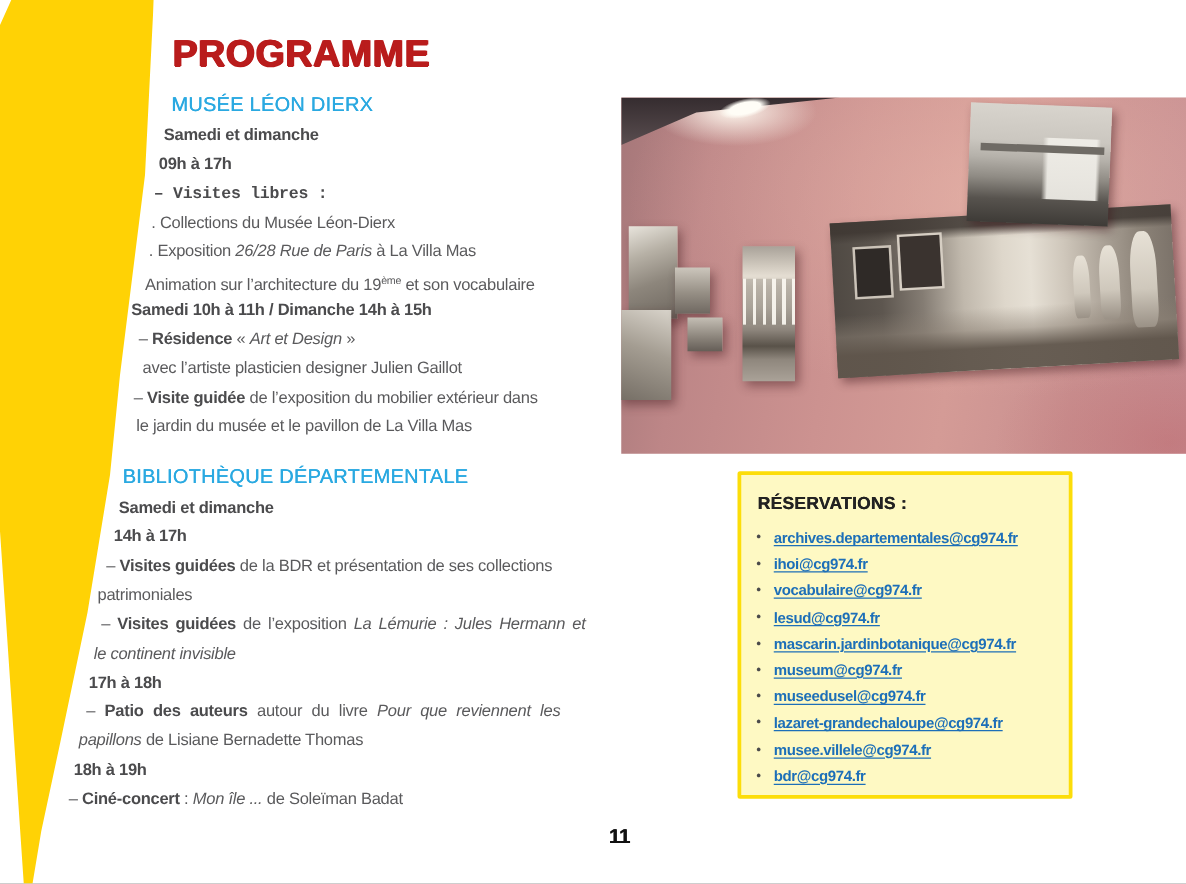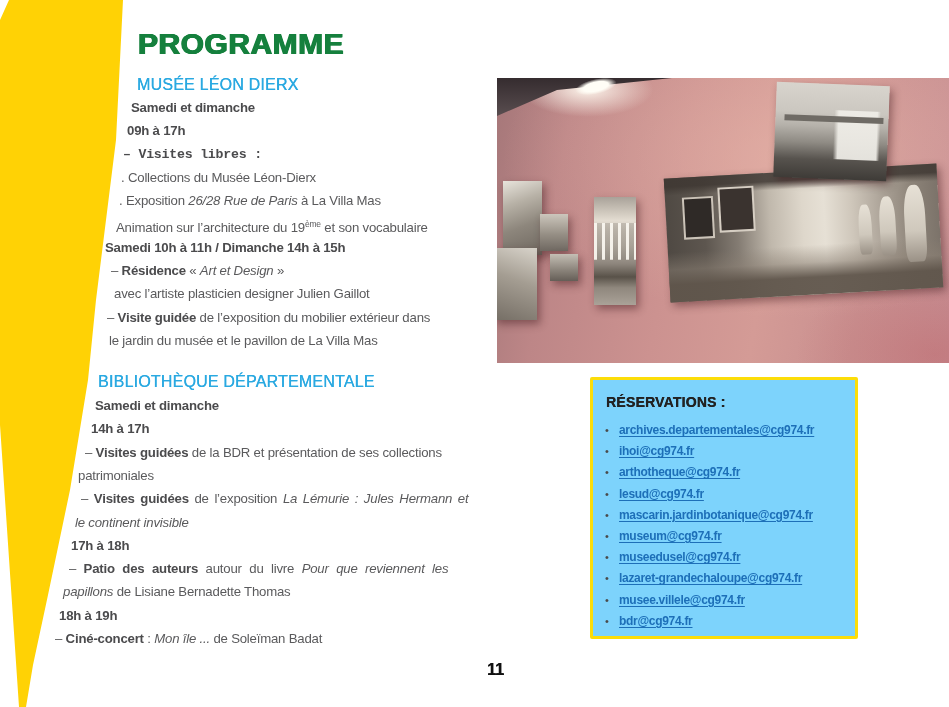--- a/index.html
+++ b/index.html
@@ -6,21 +6,21 @@
   #page{position:relative;width:949px;height:707px;background:#ffffff;overflow:hidden;
         font-family:"Liberation Sans", sans-serif;}
 
   
   .wedge{position:absolute;left:0;top:0;width:130px;height:707px;background:#FFD205;
     clip-path:polygon(9px 0,123px 0,116px 140px,96px 300px,88px 380px,70px 490px,
                       48px 595px,33px 665px,26px 707px,19px 707px,0 425px,0 20px);}
 
   
   .title{position:absolute;left:138px;top:27px;font-size:30px;line-height:34px;font-weight:700;
-         color:#15803d;letter-spacing:.5px;
+         color:#b91c1c;letter-spacing:.5px;
          text-shadow:.7px 0 currentColor,-.7px 0 currentColor,0 .4px currentColor;}
 
   
   .sec-head{position:absolute;font-size:16px;font-weight:400;color:#2AA9E1;letter-spacing:.2px;
             text-shadow:.3px 0 currentColor;}
   #head-musee{left:137px;top:76px;}
   #head-biblio{left:98px;top:373px;}
 
   
   .lines{position:absolute;left:0;width:500px;}
@@ -76,21 +76,21 @@
   .st3{right:25%;top:30%;width:4.5%;height:40%;}
   .ph7{left:278px;top:6px;width:113px;height:95px;transform:rotate(2.2deg);
     background-image:
       linear-gradient(90deg, rgba(240,238,232,0) 52%, rgba(240,238,232,.92) 56% 90%, rgba(240,238,232,0) 93%),
       linear-gradient(to bottom,#d8d4cd 0%,#cbc7c0 30%,#b5b1aa 45%,#8f8b84 62%,#57534e 80%,#3e3b37 100%);
     background-size:100% 52%,100% 100%;background-position:0 58%,0 0;background-repeat:no-repeat;}
   .roof{position:absolute;left:8%;top:34%;width:88%;height:6%;background:#6f6b65;}
 
   
   .resa{position:absolute;left:590px;top:377px;width:268px;height:262px;box-sizing:border-box;
-        background:#7dd3fc;border:3px solid #FCDD09;border-radius:2px;padding:12px 12px 8px 12px;overflow:hidden;}
+        background:#fef9c3;border:3px solid #FCDD09;border-radius:2px;padding:12px 12px 8px 12px;overflow:hidden;}
   .resa-title{font-size:14px;font-weight:700;color:#222;letter-spacing:.2px;margin:2px 0 10px 1px;
               text-shadow:.3px 0 currentColor;}
   .resa-list{list-style:none;margin:0;padding:0;}
   .resa-list li{height:21.2px;line-height:21.2px;white-space:nowrap;display:flex;align-items:center;}
   .bullet{width:14px;font-size:11px;color:#4a4a4a;flex:0 0 14px;}
   .email-link{font-size:12px;font-weight:700;letter-spacing:-.3px;color:#1D6FB8;
               text-decoration:underline;text-underline-offset:2px;cursor:pointer;}
 
   
   .pagenum{position:absolute;left:487px;top:661px;font-size:16px;font-weight:700;color:#111;
@@ -161,21 +161,21 @@
         <li>
           <span class="bullet">•</span>
           <a class="email-link">archives.departementales@cg974.fr</a>
         </li>
         <li>
           <span class="bullet">•</span>
           <a class="email-link">ihoi@cg974.fr</a>
         </li>
         <li>
           <span class="bullet">•</span>
-          <a class="email-link">arthotheque@cg974.fr</a>
+          <a class="email-link">vocabulaire@cg974.fr</a>
         </li>
         <li>
           <span class="bullet">•</span>
           <a class="email-link">lesud@cg974.fr</a>
         </li>
         <li>
           <span class="bullet">•</span>
           <a class="email-link">mascarin.jardinbotanique@cg974.fr</a>
         </li>
         <li>

